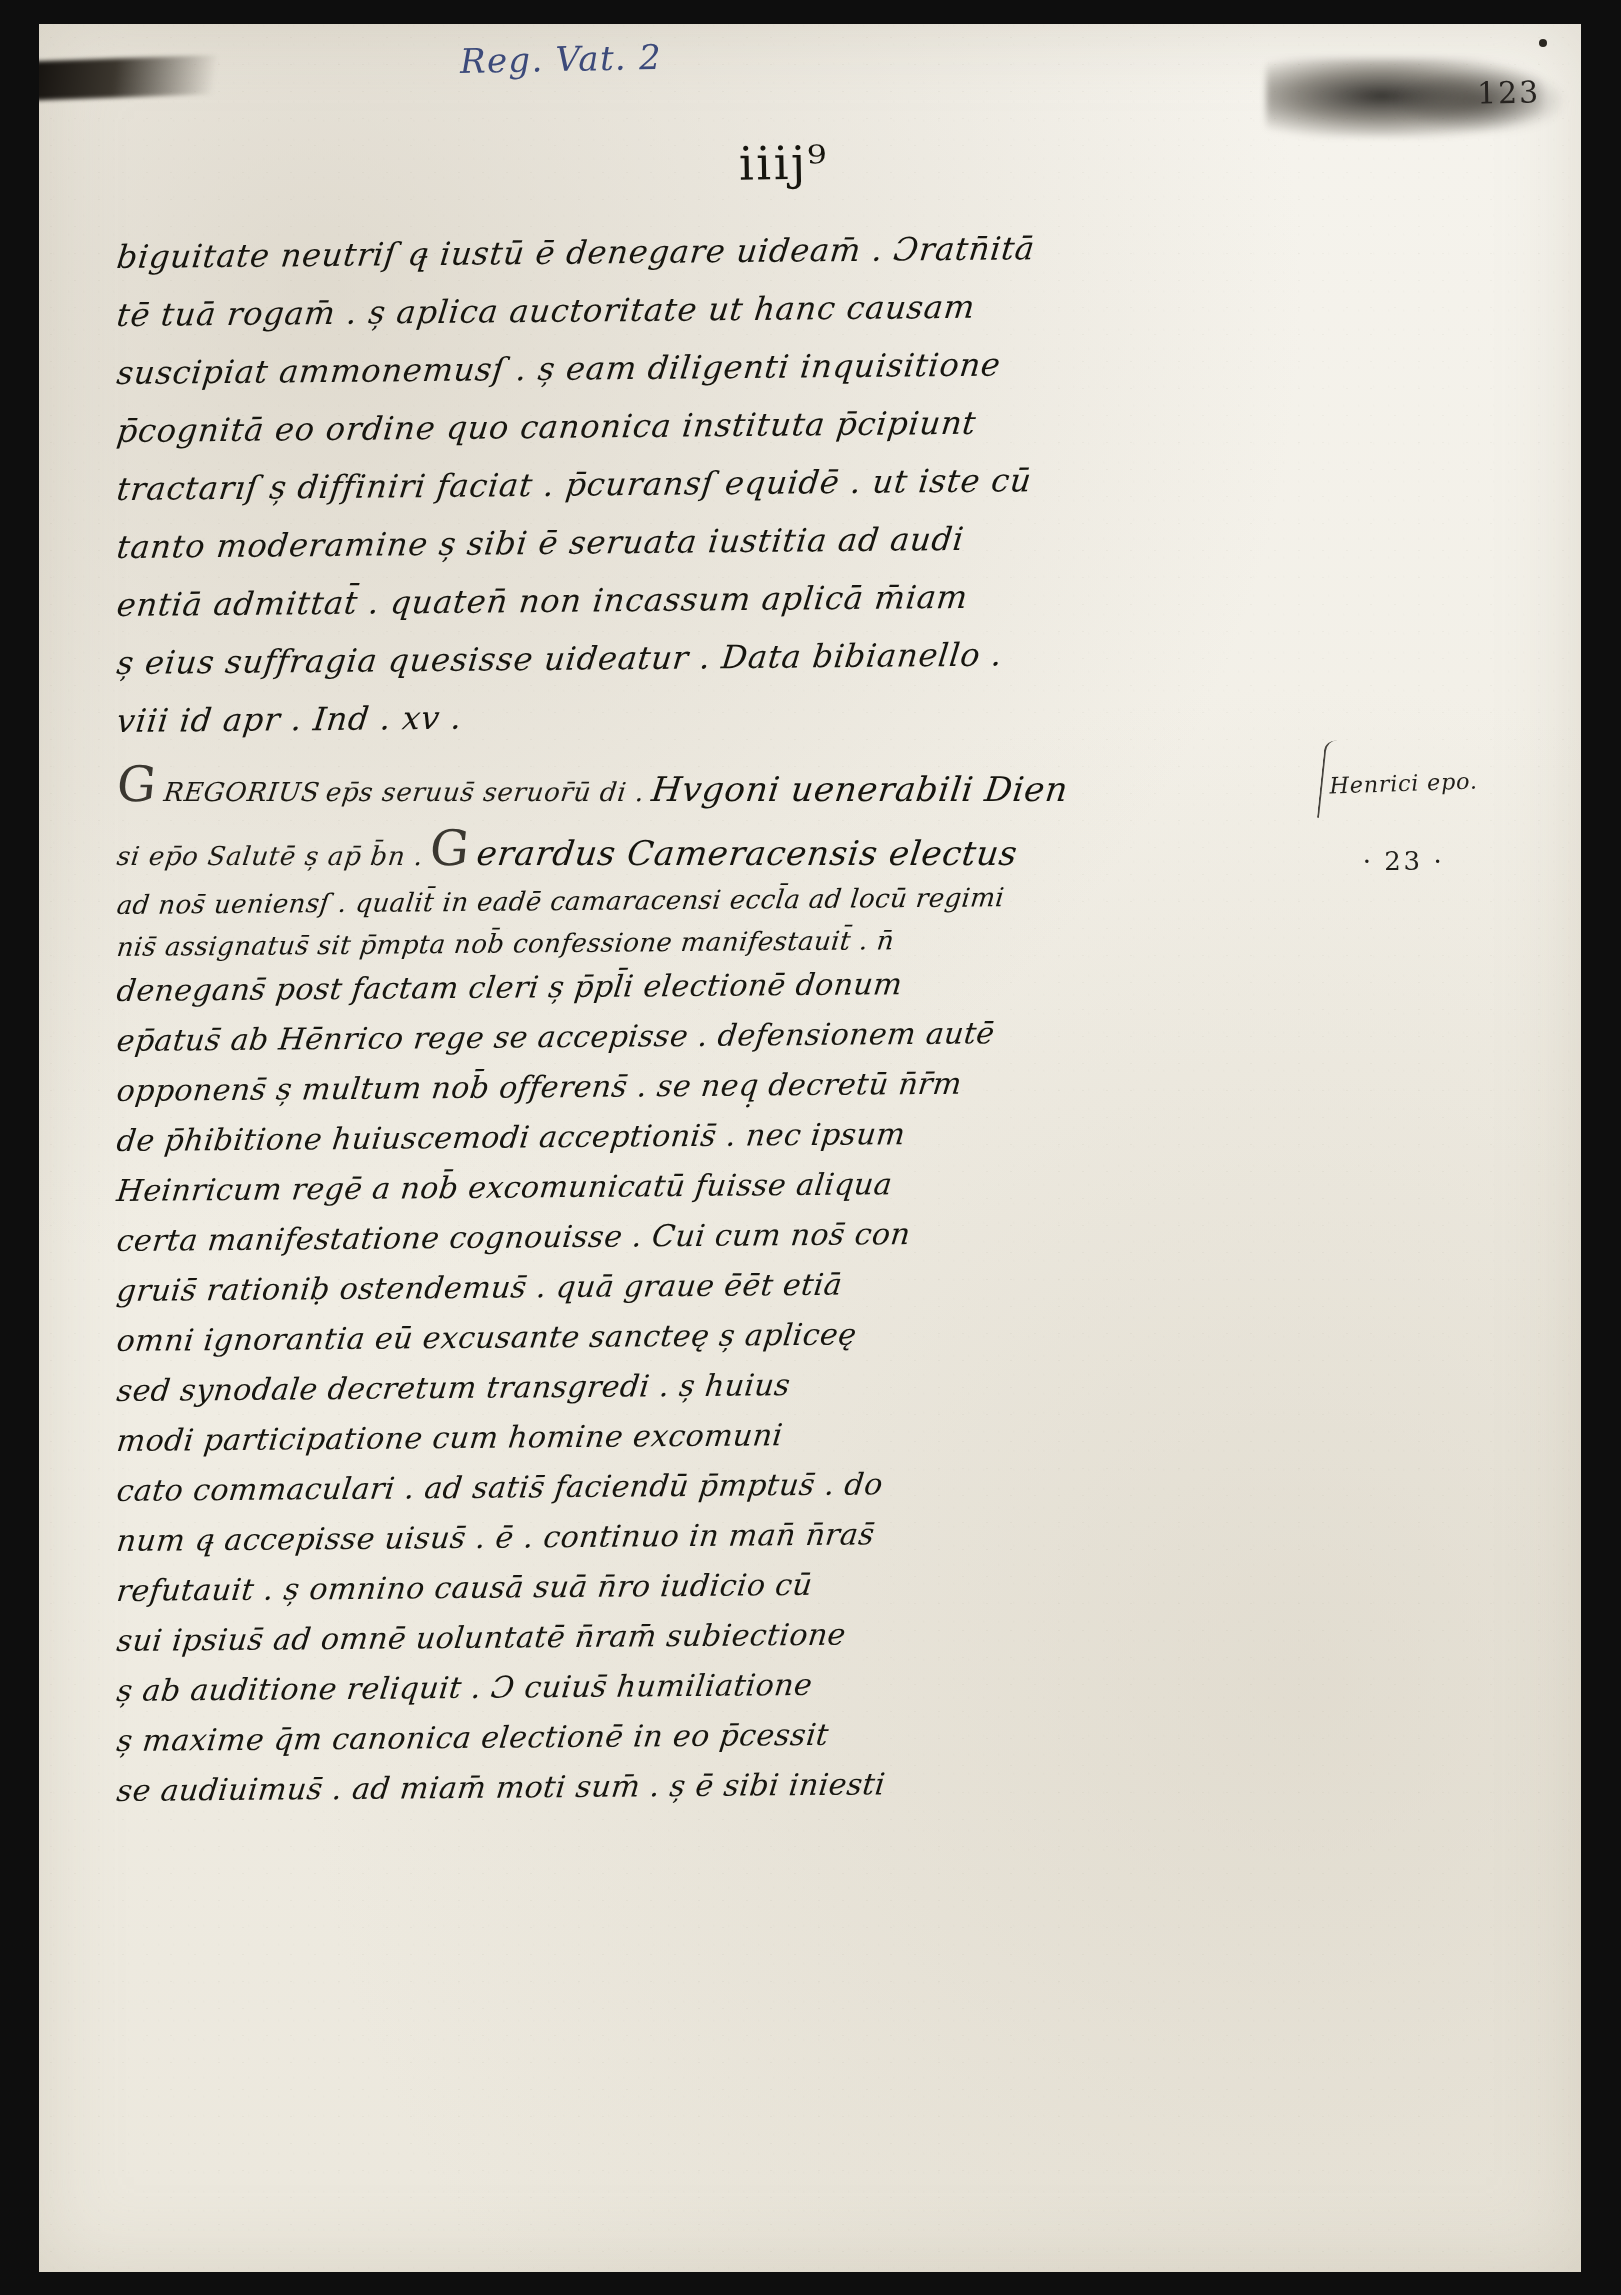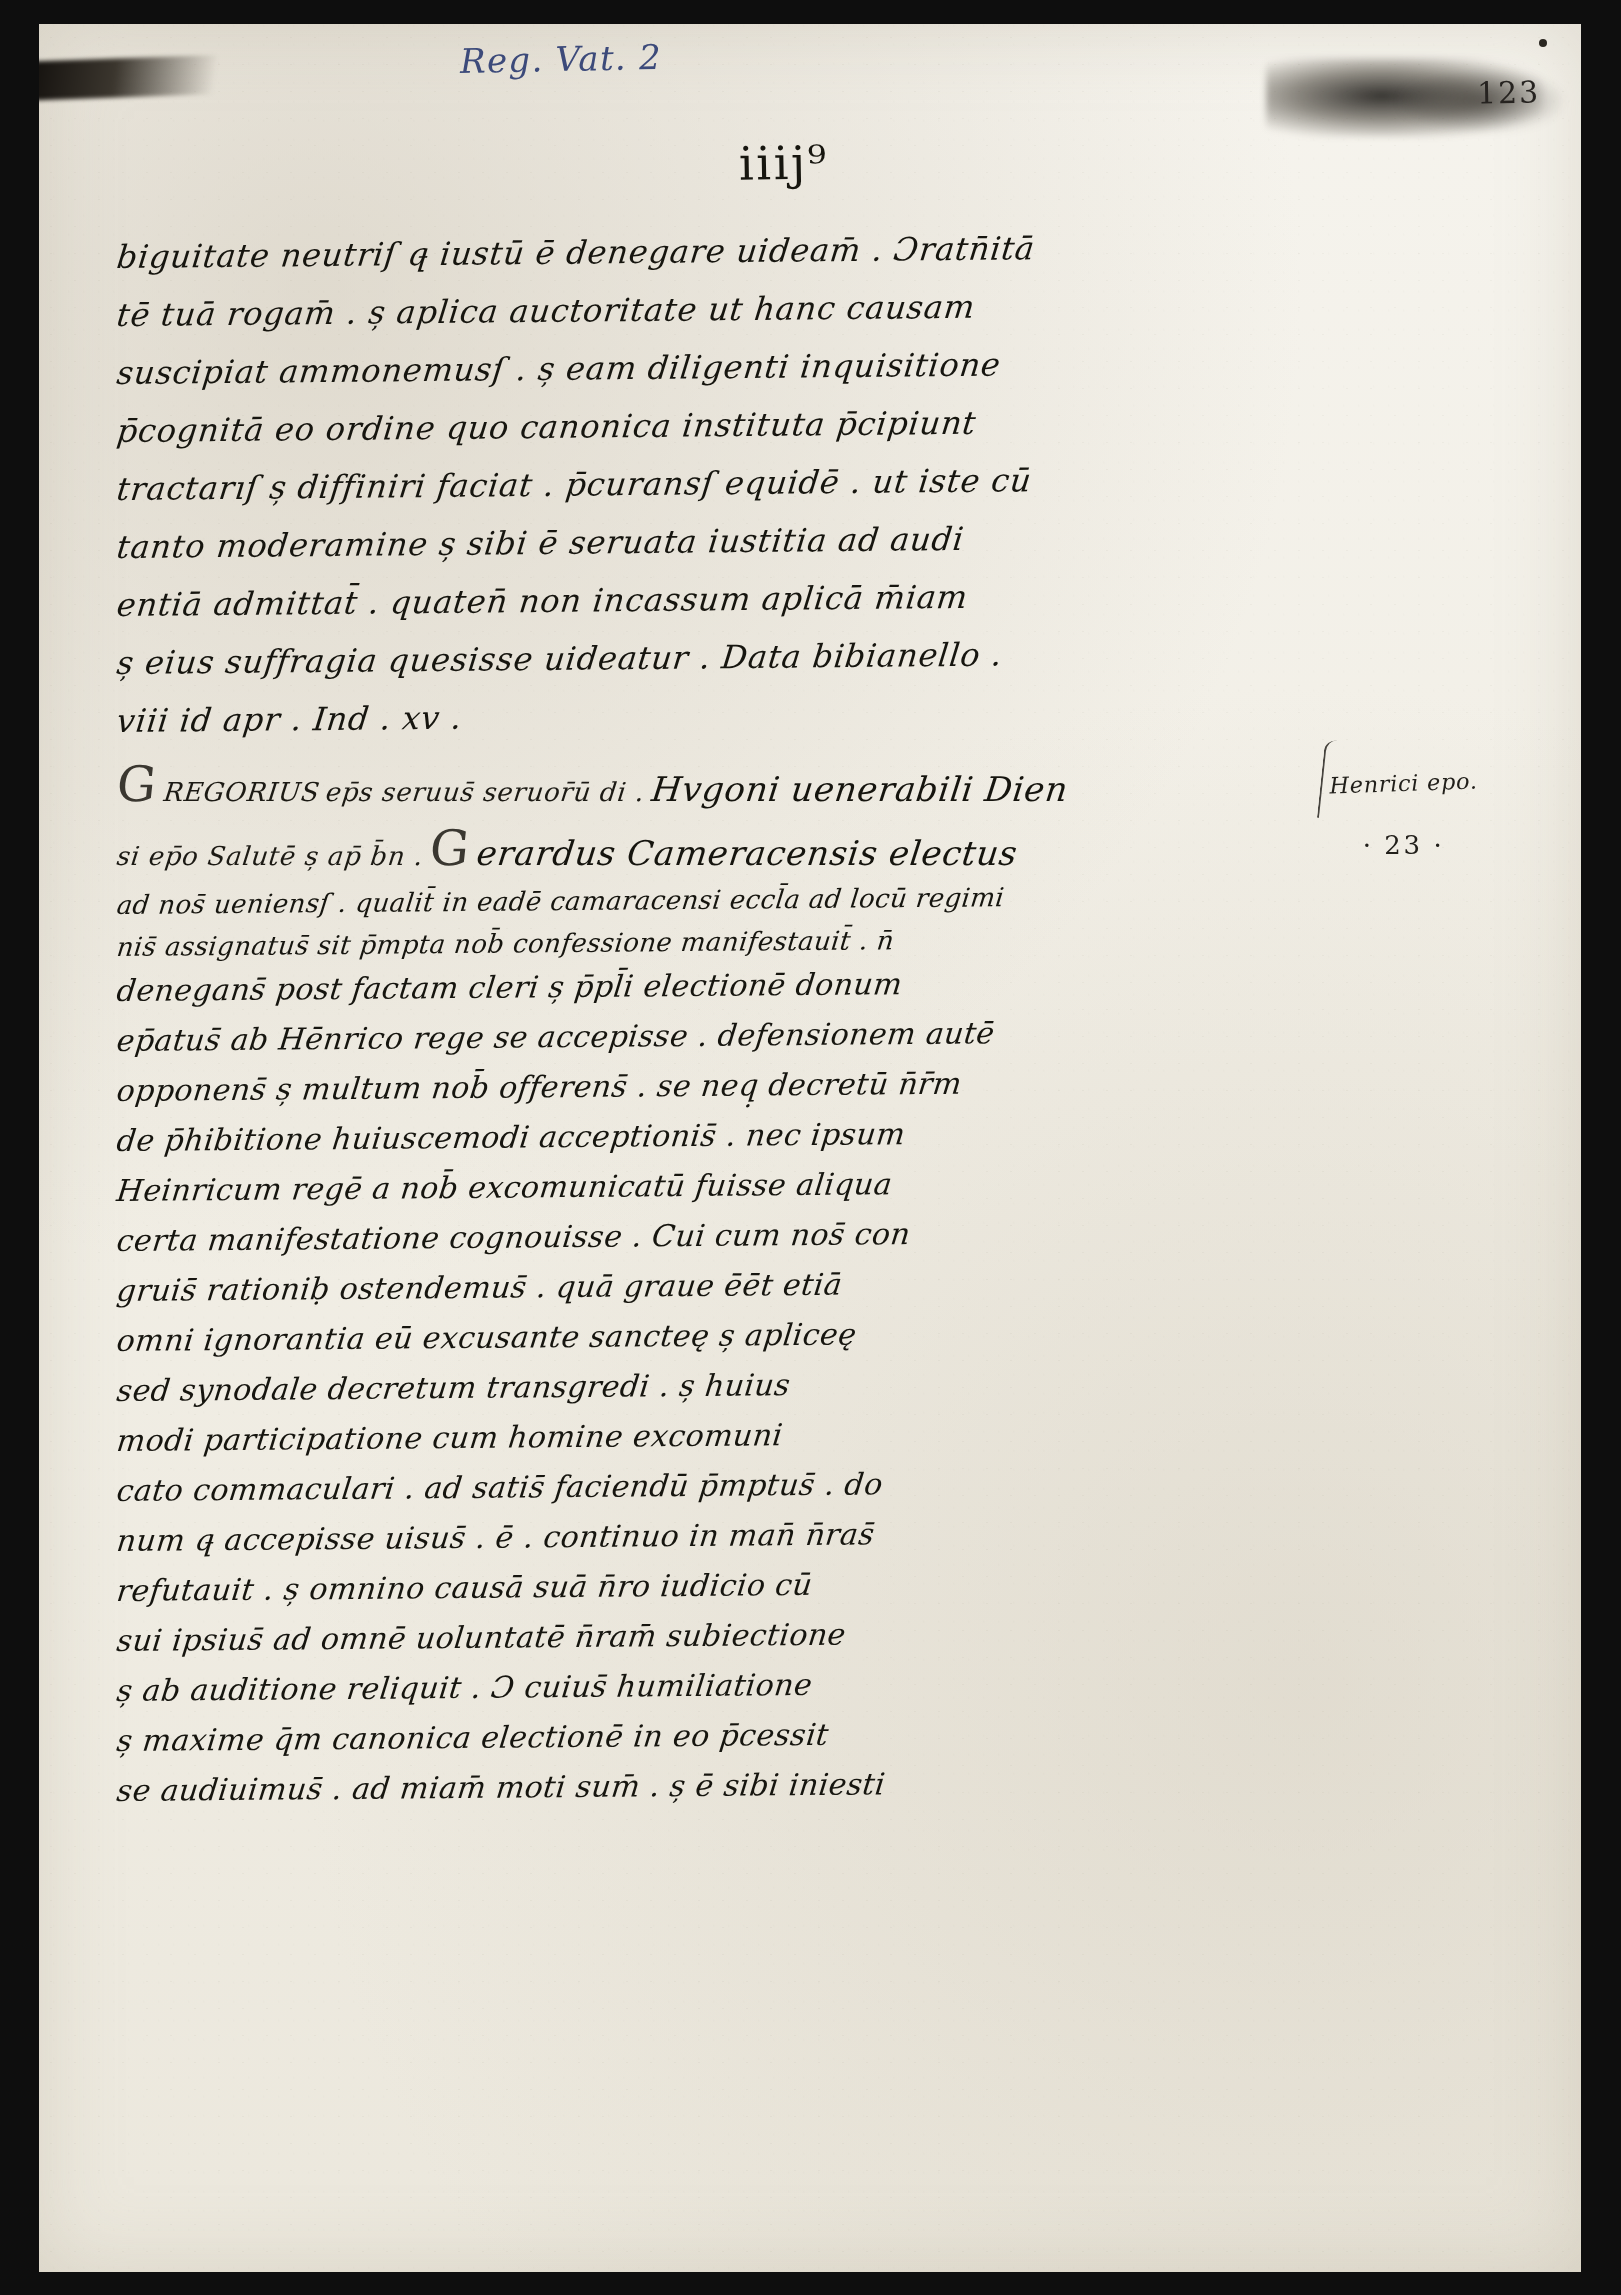--- a/index.html
+++ b/index.html
@@ -200,21 +200,21 @@
     color: #211f1a;
     font-family: "DejaVu Serif", serif;
   }
   .marginalia .mg-line1 {
     font-size: 22.4px;
     font-style: italic;
     letter-spacing: 0.7px;
     transform: rotate(-2deg);
   }
   .marginalia .mg-line2 {
-    margin-top: 34px;
+    margin-top: 50px;
     font-size: 26px;
     letter-spacing: 2.6px;
   }
   .marginalia .flourish {
     position: absolute;
     left: 16px; top: -30px;
     width: 17px; height: 79px;
     border-left: 2.6px solid #2a2722;
     border-top-left-radius: 12px;
     transform: rotate(6deg);

